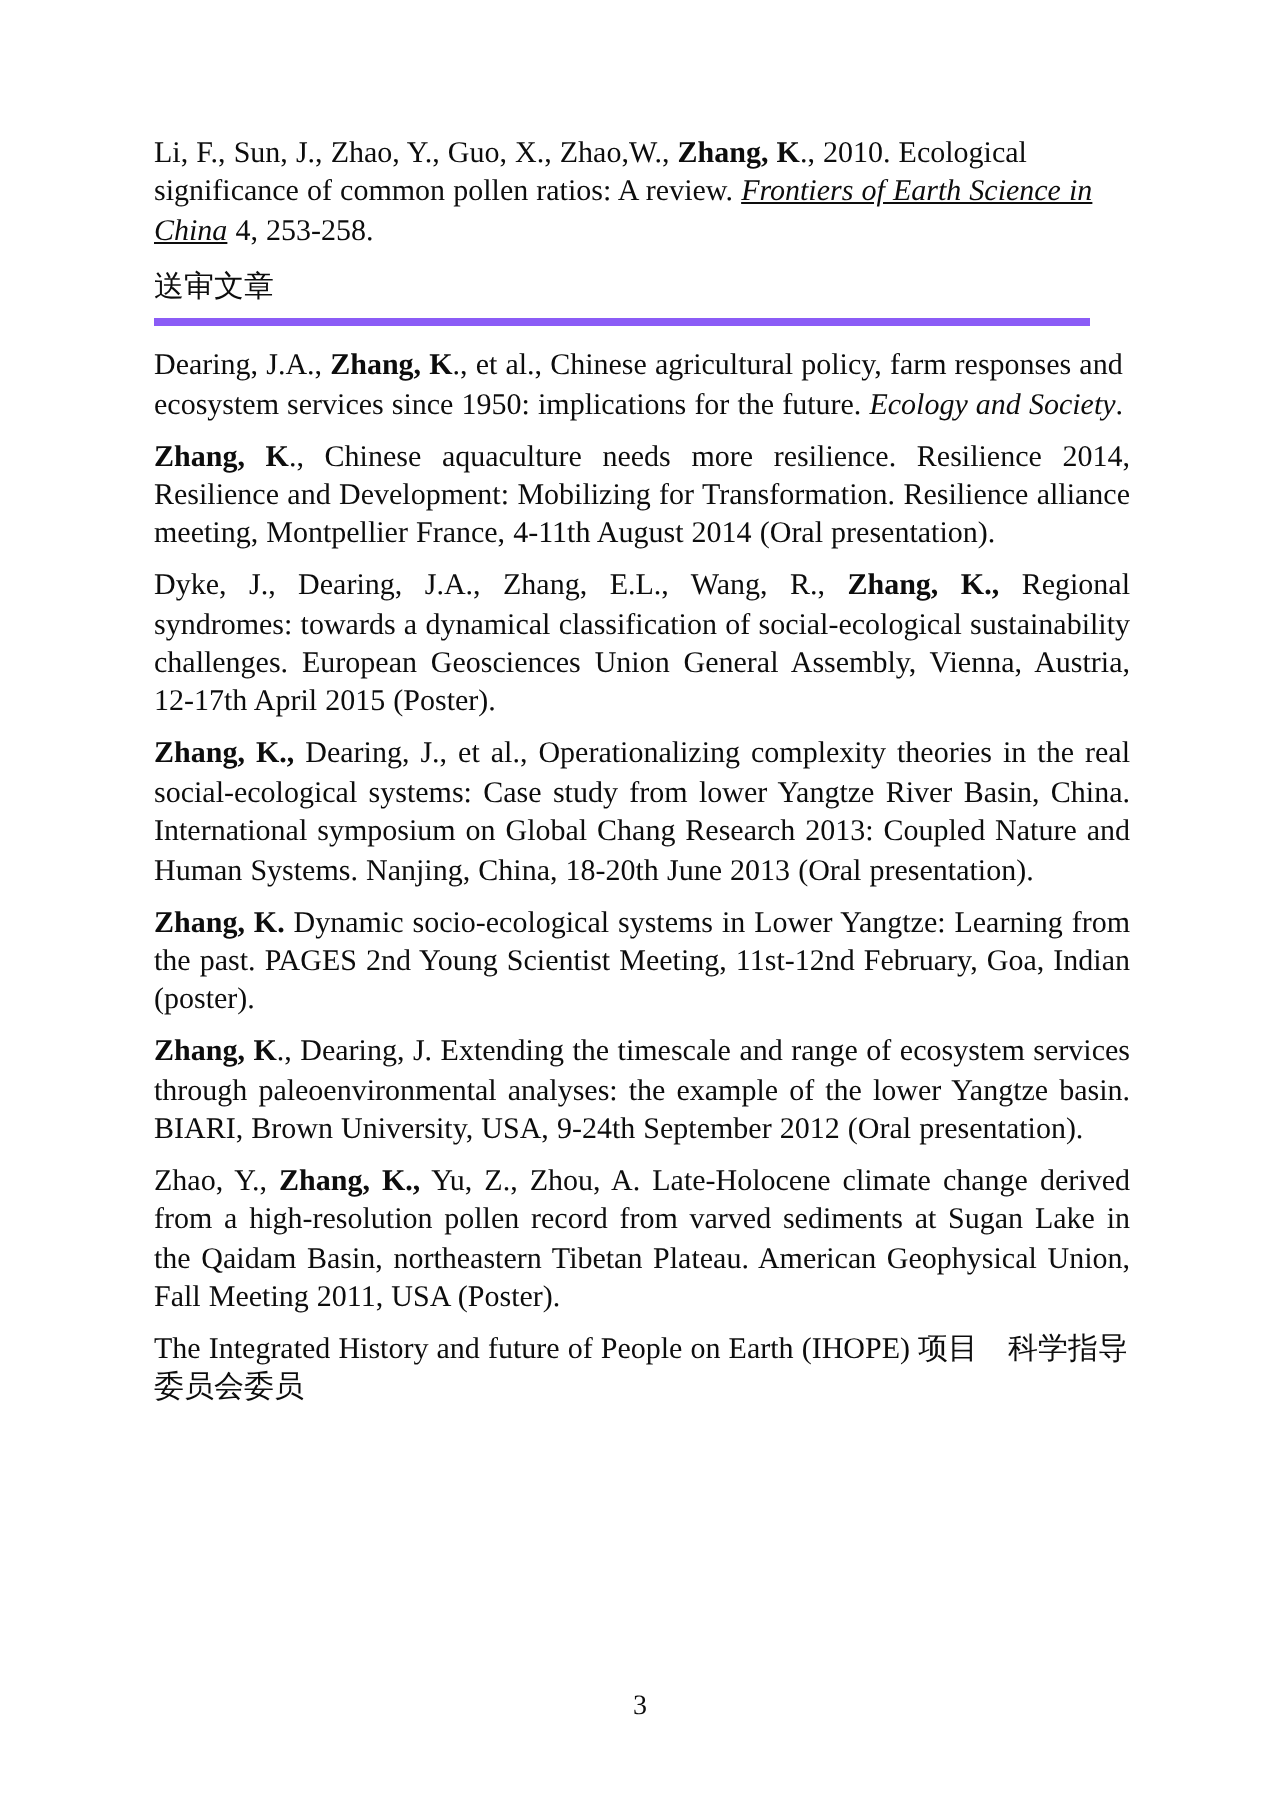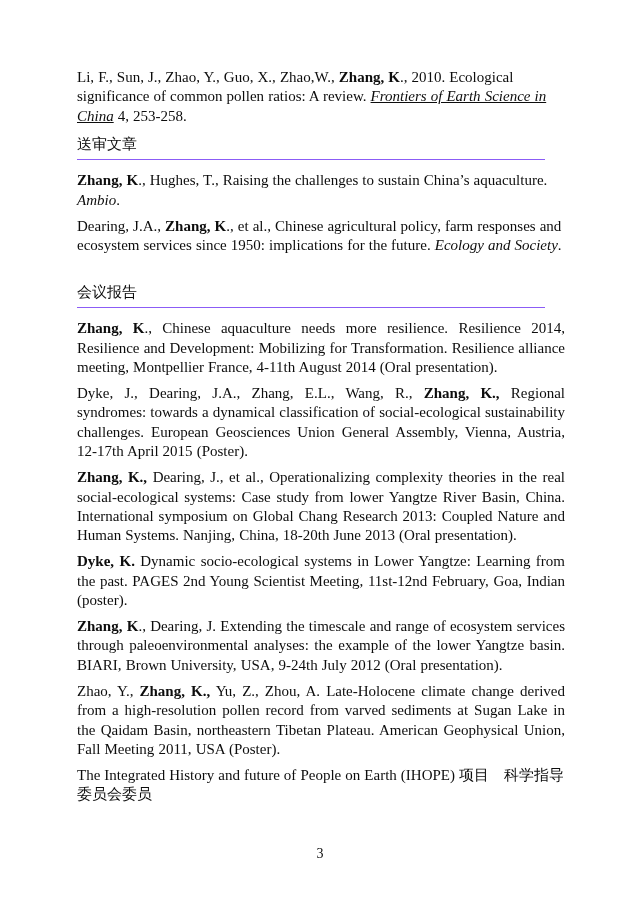--- a/index.html
+++ b/index.html
@@ -33,21 +33,21 @@
   
   [data-name="section-conference-presentations"] .para {
     text-align: justify;
   }
   .sec-heading {
     font-size: 15px;
     font-weight: normal;
     line-height: 20px;
     margin: 8px 0 11px 0;
     padding-bottom: 5px;
-    border-bottom: 1px solid #8b5cf6;
+    border-bottom: 4px solid #8b5cf6;
     width: 468px;
   }
   [data-name="section-conference-presentations"] .sec-heading {
     margin-top: 27px;
   }
   [data-name="section-other-services"] .sec-heading {
     margin-top: 13px;
   }
   .b { font-weight: bold; }
   .i { font-style: italic; }
@@ -65,30 +65,28 @@
 </head>
 <body>
 
 <div class="page" data-name="document-page">
   <div data-name="document-sections">
       <section class="doc-section" data-name="section-publications-continued">
         <p class="para" data-name="reference-paragraph"><span data-name="text-segment">Li, F., Sun, J., Zhao, Y., Guo, X., Zhao,W., </span><span data-name="text-segment" class="b">Zhang, K</span><span data-name="text-segment">., 2010. Ecological significance of common pollen ratios: A review. </span><span data-name="text-segment" class="i u">Frontiers of Earth Science in China</span><span data-name="text-segment"> 4, 253-258.</span></p>
       </section>
       <section class="doc-section" data-name="section-submitted-articles">
         <h2 class="sec-heading" data-name="section-heading">送审文章</h2>
-        <p class="para" data-name="reference-paragraph"><span data-name="text-segment" class="b">Zhang, K</span><span data-name="text-segment">., Hughes, T., Raising the challenges to sustain China’s aquaculture. </span><span data-name="text-segment" class="i">Ambio</span><span data-name="text-segment">.</span></p>
         <p class="para" data-name="reference-paragraph"><span data-name="text-segment">Dearing, J.A., </span><span data-name="text-segment" class="b">Zhang, K</span><span data-name="text-segment">., et al., Chinese agricultural policy, farm responses and ecosystem services since 1950: implications for the future. </span><span data-name="text-segment" class="i">Ecology and Society</span><span data-name="text-segment">.</span></p>
       </section>
       <section class="doc-section" data-name="section-conference-presentations">
-        <h2 class="sec-heading" data-name="section-heading">会议报告</h2>
         <p class="para" data-name="reference-paragraph"><span data-name="text-segment" class="b">Zhang, K</span><span data-name="text-segment">., Chinese aquaculture needs more resilience. Resilience 2014, Resilience and Development: Mobilizing for Transformation. Resilience alliance meeting, Montpellier France, 4-11th August 2014 (Oral presentation).</span></p>
         <p class="para" data-name="reference-paragraph"><span data-name="text-segment">Dyke, J., Dearing, J.A., Zhang, E.L., Wang, R., </span><span data-name="text-segment" class="b">Zhang, K.,</span><span data-name="text-segment"> Regional syndromes: towards a dynamical classification of social-ecological sustainability challenges. European Geosciences Union General Assembly, Vienna, Austria, 12-17th April 2015 (Poster).</span></p>
         <p class="para" data-name="reference-paragraph"><span data-name="text-segment" class="b">Zhang, K.,</span><span data-name="text-segment"> Dearing, J., et al., Operationalizing complexity theories in the real social-ecological systems: Case study from lower Yangtze River Basin, China. International symposium on Global Chang Research 2013: Coupled Nature and Human Systems. Nanjing, China, 18-20th June 2013 (Oral presentation).</span></p>
-        <p class="para" data-name="reference-paragraph"><span data-name="text-segment" class="b">Dyke, K.</span><span data-name="text-segment"> Dynamic socio-ecological systems in Lower Yangtze: Learning from the past. PAGES 2nd Young Scientist Meeting, 11st-12nd February, Goa, Indian (poster).</span></p>
-        <p class="para" data-name="reference-paragraph"><span data-name="text-segment" class="b">Zhang, K</span><span data-name="text-segment">., Dearing, J. Extending the timescale and range of ecosystem services through paleoenvironmental analyses: the example of the lower Yangtze basin. BIARI, Brown University, USA, 9-24th July 2012 (Oral presentation).</span></p>
+        <p class="para" data-name="reference-paragraph"><span data-name="text-segment" class="b">Zhang, K.</span><span data-name="text-segment"> Dynamic socio-ecological systems in Lower Yangtze: Learning from the past. PAGES 2nd Young Scientist Meeting, 11st-12nd February, Goa, Indian (poster).</span></p>
+        <p class="para" data-name="reference-paragraph"><span data-name="text-segment" class="b">Zhang, K</span><span data-name="text-segment">., Dearing, J. Extending the timescale and range of ecosystem services through paleoenvironmental analyses: the example of the lower Yangtze basin. BIARI, Brown University, USA, 9-24th September 2012 (Oral presentation).</span></p>
         <p class="para" data-name="reference-paragraph"><span data-name="text-segment">Zhao, Y., </span><span data-name="text-segment" class="b">Zhang, K.,</span><span data-name="text-segment"> Yu, Z., Zhou, A. Late-Holocene climate change derived from a high-resolution pollen record from varved sediments at Sugan Lake in the Qaidam Basin, northeastern Tibetan Plateau. American Geophysical Union, Fall Meeting 2011, USA (Poster).</span></p>
       </section>
       <section class="doc-section" data-name="section-other-services">
         <p class="para" data-name="reference-paragraph"><span data-name="text-segment">The Integrated History and future of People on Earth (IHOPE) 项目　科学指导委员会委员</span></p>
       </section>
     </div>
   <div class="page-footer" data-name="page-number">3</div>
 </div>
 
 </body></html>

